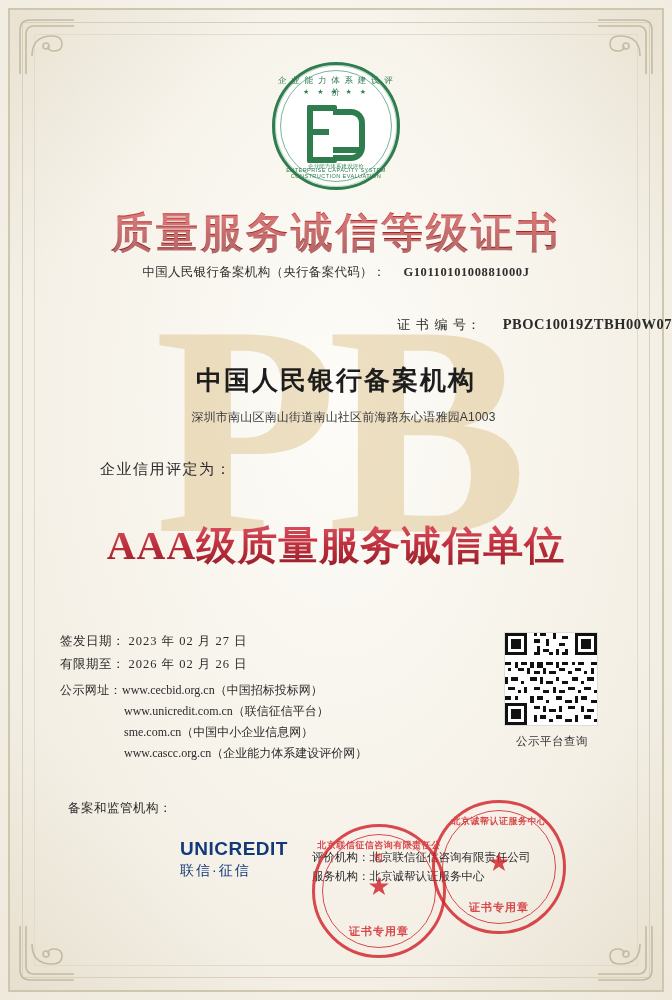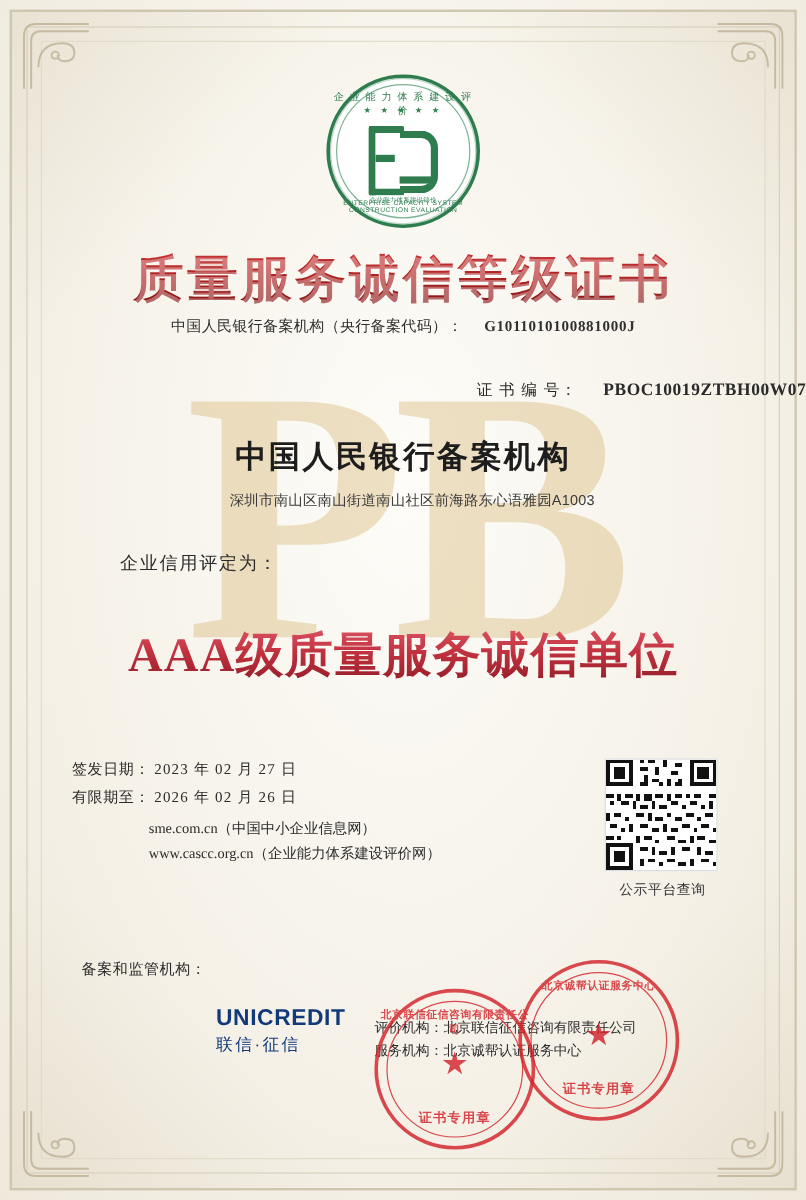--- a/index.html
+++ b/index.html
@@ -289,20 +289,26 @@
       <span class="k">签发日期：</span>
       <span class="v">2023 年 02 月 27 日</span>
     </div>
     <div class="row">
       <span class="k">有限期至：</span>
       <span class="v">2026 年 02 月 26 日</span>
     </div>
   </div>
 
   <div class="links">
+    <div class="lrow">
+      <span class="links-head">公示网址：</span><span class="u">www.cecbid.org.cn</span><span>（中国招标投标网）</span>
+    </div>
+    <div class="lrow" style="padding-left:64px;">
+      <span class="u">www.unicredit.com.cn</span><span>（联信征信平台）</span>
+    </div>
     <div class="lrow" style="padding-left:64px;">
       <span class="u">sme.com.cn</span><span>（中国中小企业信息网）</span>
     </div>
     <div class="lrow" style="padding-left:64px;">
       <span class="u">www.cascc.org.cn</span><span>（企业能力体系建设评价网）</span>
     </div>
   </div>
 
   <div class="qr-wrap">
     <svg class="qr" viewBox="0 0 29 29" shape-rendering="crispEdges">

